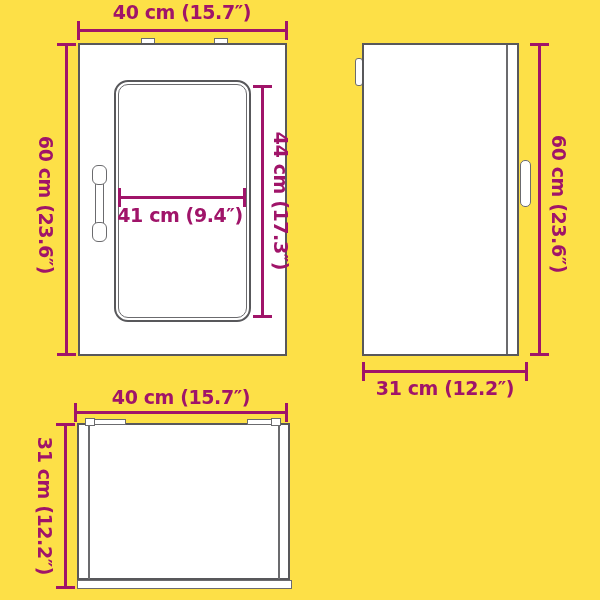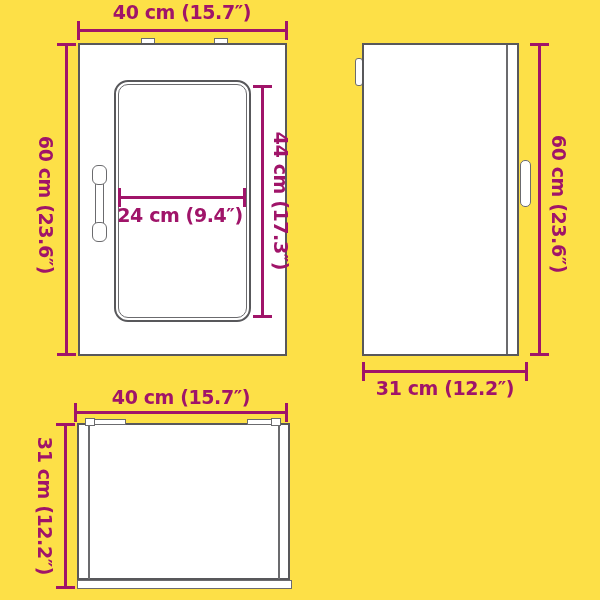--- a/index.html
+++ b/index.html
@@ -53,21 +53,21 @@
       <div class="cap" style="left:92px;top:222px;"></div>
     </div>
 
     <div class="dim-h" style="left:77px;top:29px;width:211px;"></div>
     <div class="dim-label" style="left:182px;top:12px;">40 cm (15.7″)</div>
 
     <div class="dim-v" style="left:65px;top:43px;height:313px;"></div>
     <div class="dim-label vert" style="left:46px;top:205px;">60 cm (23.6″)</div>
 
     <div class="dim-h" style="left:118px;top:196px;width:128px;"></div>
-    <div class="dim-label" style="left:180px;top:215px;">24 cm (9.4″)</div>
+    <div class="dim-label" style="left:180px;top:215px;">41 cm (9.4″)</div>
 
     <div class="dim-v" style="left:261px;top:85px;height:233px;"></div>
     <div class="dim-label vert" style="left:281px;top:201px;">44 cm (17.3″)</div>
   </div>
 
   <div>
 
     <div class="rect thin" style="left:355px;top:58px;width:8px;height:28px;border-radius:3px;"></div>
 
     <div class="rect" style="left:362px;top:43px;width:157px;height:313px;"></div>

